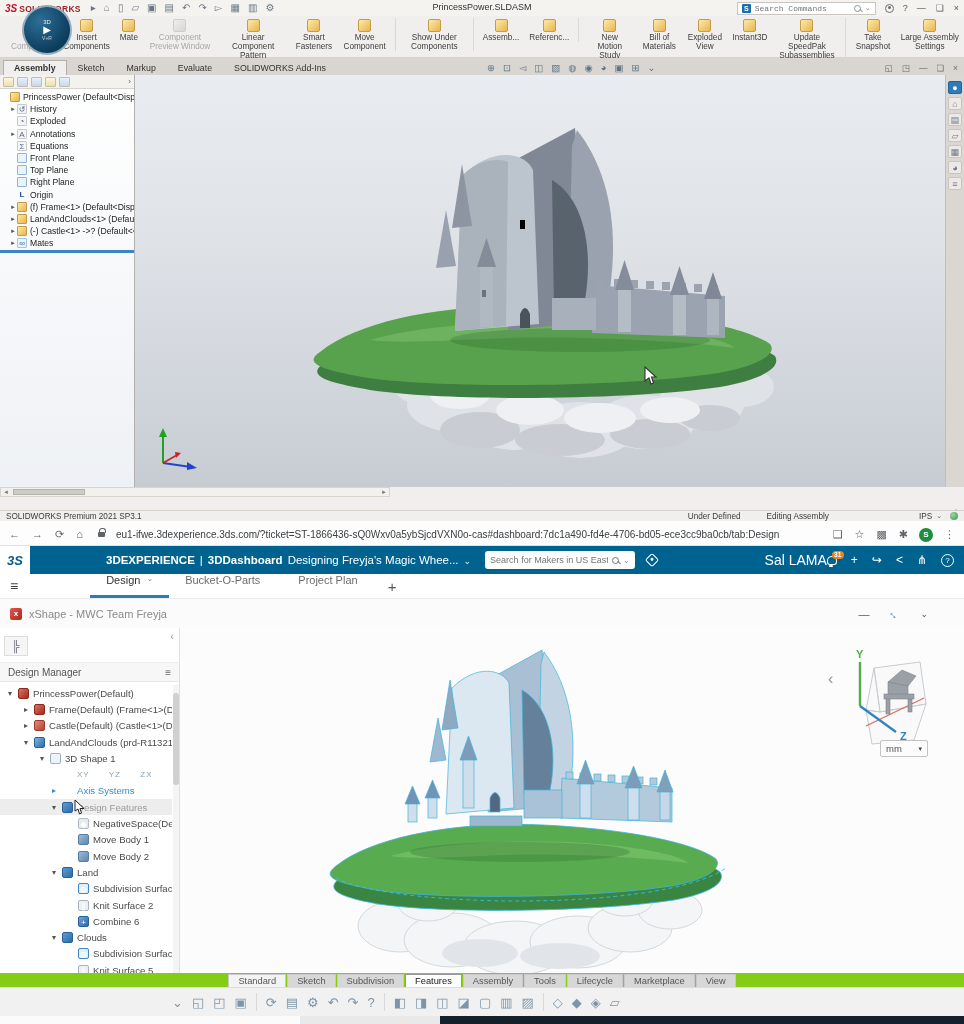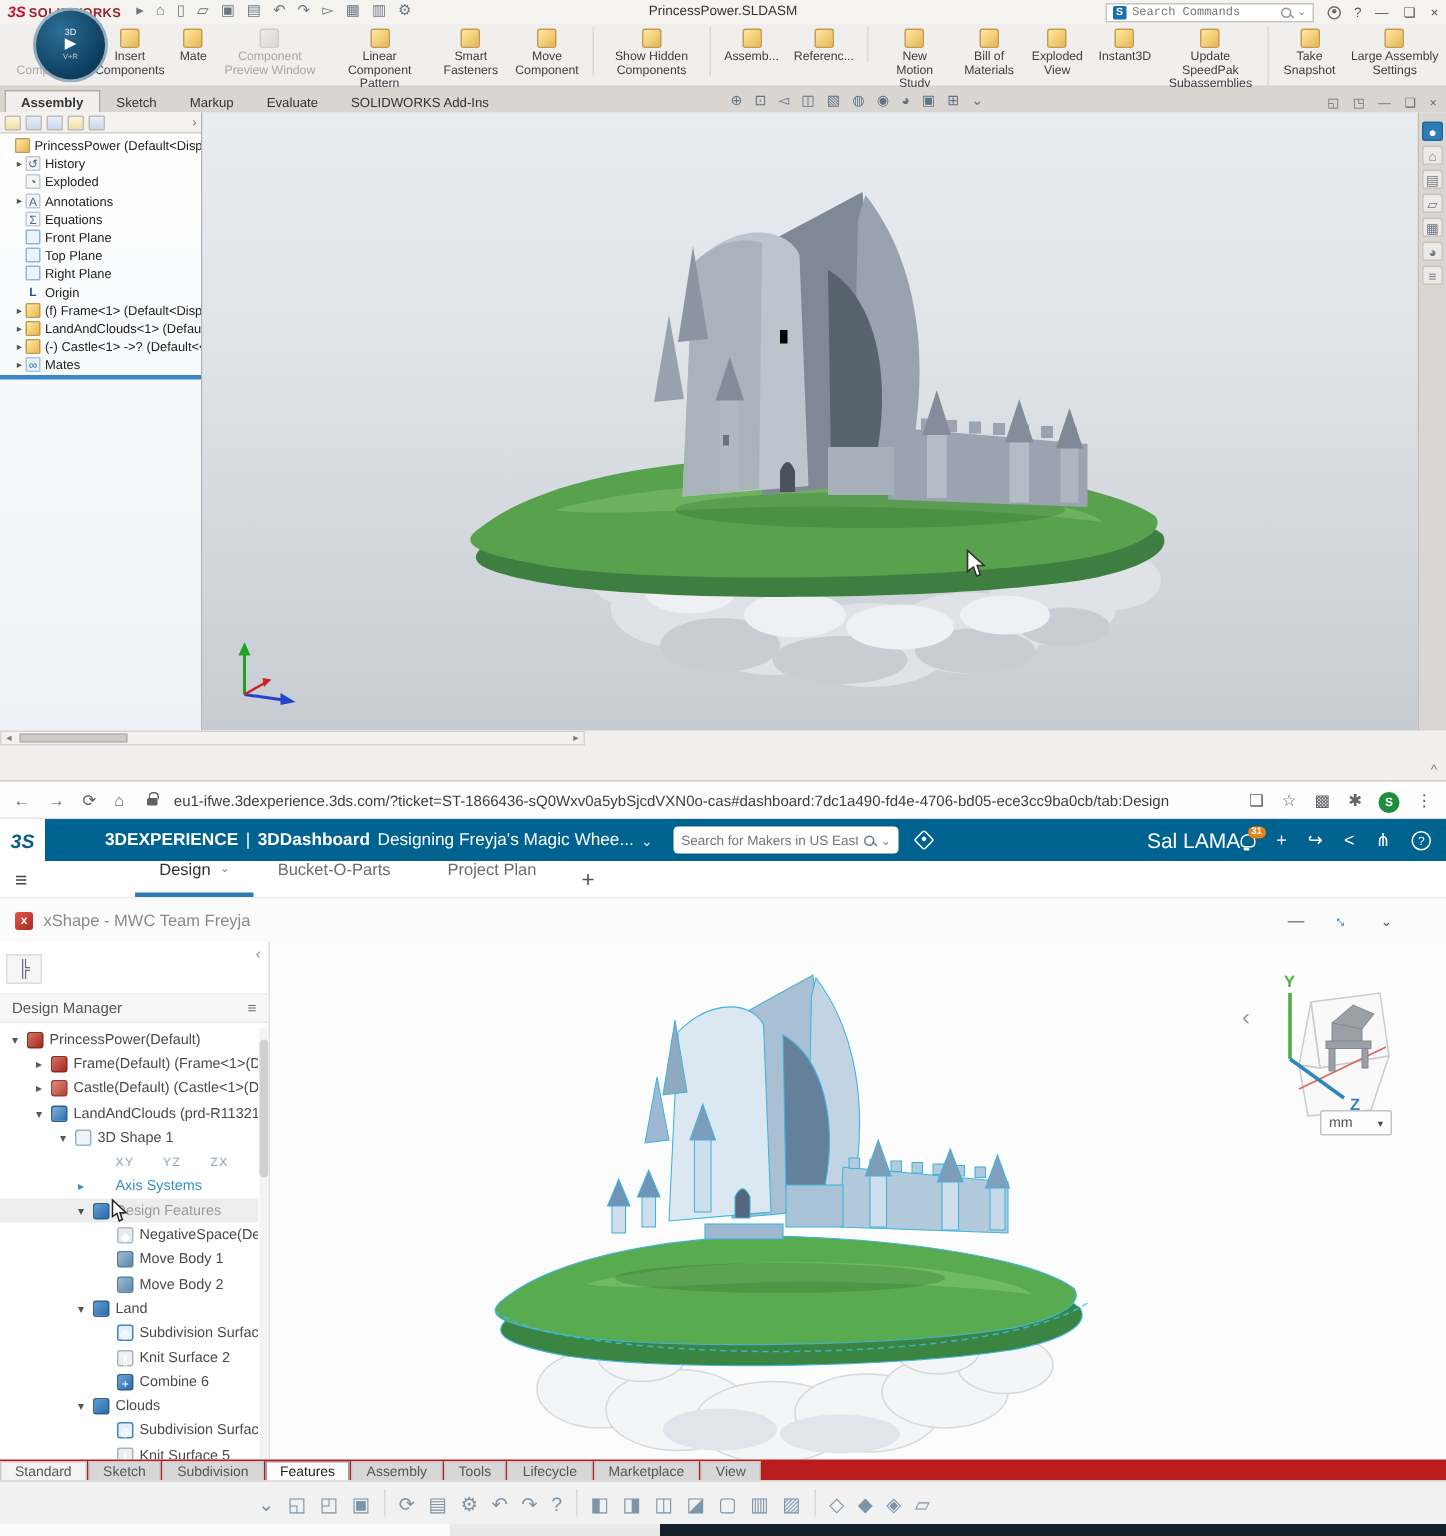--- a/index.html
+++ b/index.html
@@ -84,21 +84,21 @@
 .urltext{flex:1;font-size:10px;color:#3c4043;white-space:nowrap;overflow:hidden}
 .bico{font-size:11px;line-height:1}
 .avatar{width:14px;height:14px;border-radius:50%;background:#1e8e3e;color:#fff;font-size:8px;font-weight:bold;display:flex;align-items:center;justify-content:center}
 
 .dxbar{position:absolute;top:546px;left:0;right:0;height:28px;background:#00628f;display:flex;align-items:center;color:#fff;padding-right:10px}
 .dxlogo{width:30px;height:28px;background:#fff;color:#0a5a8a;font-style:italic;font-weight:bold;font-size:13px;display:flex;align-items:center;justify-content:center;flex:none}
 .compass{position:absolute;top:5px;left:22px;width:50px;height:50px;border-radius:50%;background:radial-gradient(circle at 35% 30%,#2e6e96,#0b3c5c 72%);border:2px solid rgba(255,255,255,.55);z-index:6;display:flex;flex-direction:column;align-items:center;justify-content:center;color:#fff}
 .compass .play{font-size:10px;line-height:1}
 .compass .c3d{font-size:6px;opacity:.9}
 .compass .cvr{font-size:5px;opacity:.7}
-.brand{display:flex;align-items:flex-end;gap:5px;margin-left:40px;font-size:11.5px;white-space:nowrap}
+.brand{display:flex;align-items:flex-end;gap:5px;margin-left:76px;font-size:11.5px;white-space:nowrap}
 .brand .bb{font-weight:bold}
 .brand .caret{font-size:9px;opacity:.9}
 .dxsearch{display:flex;align-items:center;margin-left:14px;background:#fff;border-radius:3px;height:18px;padding:0 5px;gap:4px}
 .dxsearch input{border:none;outline:none;width:118px;font-size:9px;color:#8a9aa6;background:transparent;font-family:"Liberation Sans",sans-serif}
 .dxsearch .mag{border-color:#6b7b87}.dxsearch .mag::after{background:#6b7b87}
 .dxsearch .dcar{color:#7b8b97;font-size:8px}
 .tagico{width:10px;height:10px;border:1.5px solid #fff;border-radius:2px;transform:rotate(45deg);position:relative;margin-left:12px;flex:none}
 .tagico::after{content:"";position:absolute;width:3px;height:3px;border-radius:50%;background:#fff;left:1.5px;top:1.5px}
 .dxspacer{flex:1}
 .dxuser{font-size:14px;white-space:nowrap}
@@ -149,21 +149,21 @@
 .ic-none{visibility:hidden}
 .xs-scroll{position:absolute;top:57px;right:0;width:6px;bottom:0;background:#f4f4f4}
 .xs-thumb{position:absolute;top:8px;width:6px;height:92px;background:#d0d0d0;border-radius:3px}
 .xs-viewport{flex:1;position:relative;background:#fcfcfd;overflow:hidden}
 .xs-castle{position:absolute;left:100px;top:10px}
 .vp-left-arrow{position:absolute;left:648px;top:42px;color:#999;font-size:16px}
 .viewcube{position:absolute;top:18px;right:28px}
 .mmbox{position:absolute;top:112px;right:36px;width:48px;height:17px;border:1px solid #c3c3c3;background:#fcfcfc;display:flex;align-items:center;justify-content:space-between;padding:0 5px;font-size:9.5px;color:#555;border-radius:2px}
 .mmbox .mcar{font-size:7px;color:#444}
 
-.xs-tabs{position:absolute;top:374px;left:0;right:0;height:14px;background:#b91c1c;display:flex;align-items:flex-end;font-size:9.3px;color:#555;gap:1px}
+.xs-tabs{position:absolute;top:374px;left:0;right:0;height:14px;background:#84cc16;display:flex;justify-content:center;align-items:flex-end;font-size:9.3px;color:#555;gap:1px}
 .xtab{padding:1px 9px;background:#d7d7d7;border:1px solid #c9c9c9;border-bottom:none}
 .xtab.lite{background:#f3f3f3}
 .xtab.active{background:#fdfdfd;border-color:#999;color:#222}
 .xs-toolbar{position:absolute;top:388px;left:0;right:0;height:29px;background:#f1f1f1;border-top:1px solid #ddd;display:flex;align-items:center;gap:9px;padding-left:172px;font-size:13px;color:#7d95a8}
 .xico{line-height:1}
 .xico.sep{width:1px;height:18px;background:#d8d8d8}
 .xs-darkbar{position:absolute;bottom:0;left:440px;right:0;height:8px;background:#15202b}
 .xs-litebar{position:absolute;bottom:0;left:300px;width:140px;height:8px;background:#e9e9e9}
 
 .cursor{position:absolute;z-index:50}
@@ -243,21 +243,21 @@
           <span>Smart Fasteners</span>
         </div>
 
         <div class="rbtn sep">
           <span class="ricon"></span>
           <span>Move Component</span>
         </div>
 
         <div class="rbtn sep">
           <span class="ricon"></span>
-          <span>Show Hidden Components</span>
+          <span>Show Under Components</span>
         </div>
 
         <div class="rbtn">
           <span class="ricon"></span>
           <span>Assemb...</span>
         </div>
 
         <div class="rbtn sep">
           <span class="ricon"></span>
           <span>Referenc...</span>
@@ -503,20 +503,29 @@
         </div>
     </div>
 
     <div class="sw-hscroll">
       <span class="harr">◂</span>
       <span class="hthumb"></span>
       <span class="harr hend">▸</span>
     </div>
 
 
+    <div class="sw-status">
+      <span>SOLIDWORKS Premium 2021 SP3.1</span>
+      <span class="sp"></span>
+      <span>Under Defined</span>
+      <span class="gitem">Editing Assembly</span>
+      <span class="gitem" style="margin-left:90px">IPS</span>
+      <span style="margin-left:4px;font-size:7px;color:#666">⌄</span>
+      <span class="globe-dot"></span>
+    </div>
   </section>
 
   <div class="browser">
     <span style="display:flex;gap:12px">
         <span class="bico">←</span>
         <span class="bico">→</span>
         <span class="bico">⟳</span>
         <span class="bico">⌂</span>
       </span>
     <span class="lock"></span>

